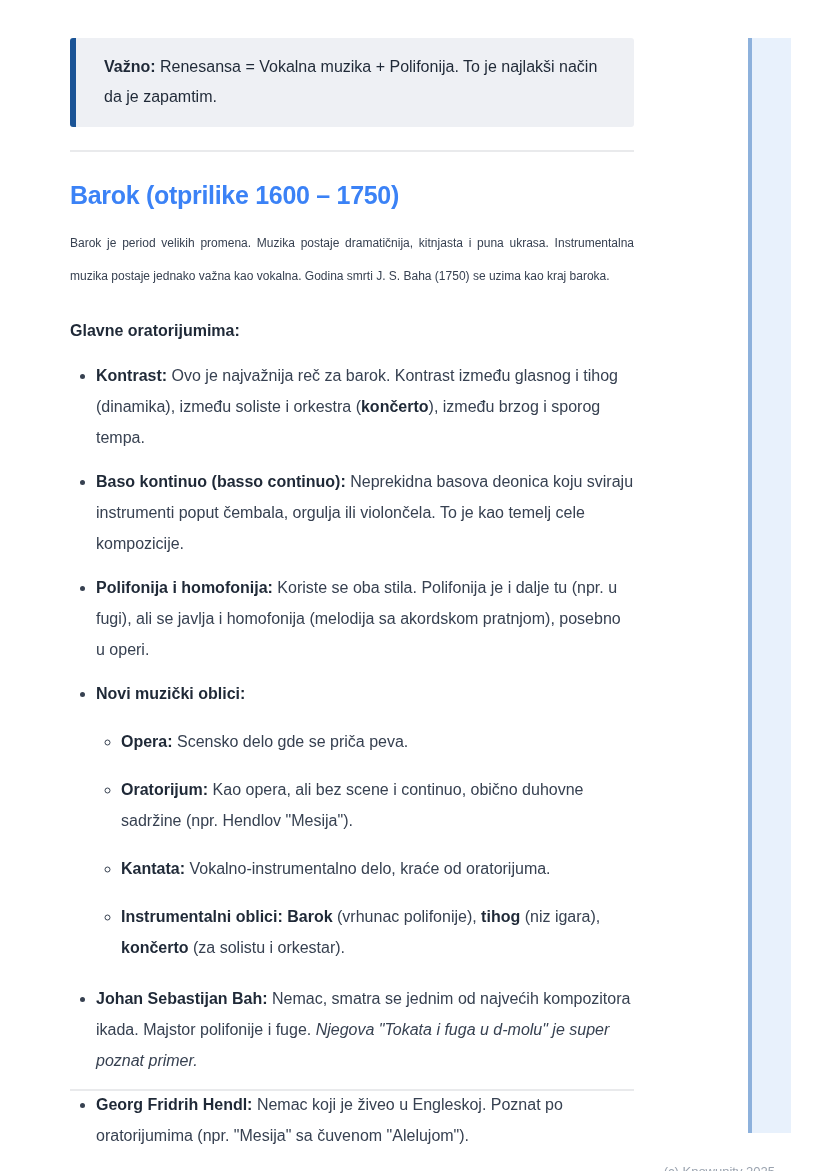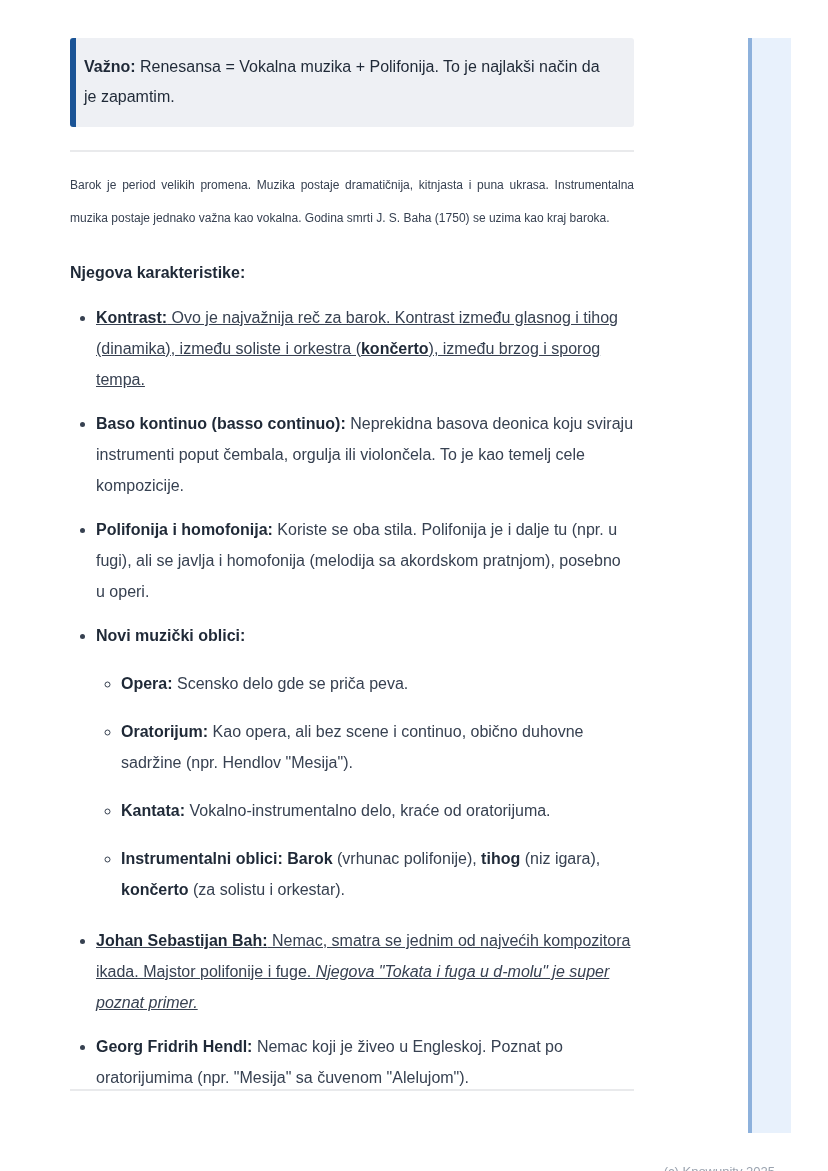--- a/index.html
+++ b/index.html
@@ -17,21 +17,21 @@
     left: 70px;
     top: 0;
     width: 564px;
   }
   .callout {
     margin-top: 38px;
     background: #eef0f4;
     border-left: 6px solid #1b5496;
     border-radius: 3px;
     box-sizing: border-box;
-    padding: 14px 24px 15px 8px;
+    padding: 14px 24px 15px 28px;
   }
   .callout p {
     margin: 0;
     font-size: 16px;
     line-height: 30px;
     color: #1f2937;
   }
   .divider {
     border: none;
     border-top: 2px solid #e9eaec;
@@ -59,21 +59,21 @@
   ul.main-list {
     margin: 20px 0 0 0;
     padding: 0 0 0 26px;
     list-style: disc;
   }
   ul.main-list > li {
     margin-top: 13px;
     font-size: 16px;
     line-height: 31px;
   }
-  ul.main-list > li:first-child { margin-top: 0; text-decoration: underline; }
+  ul.main-list > li:first-child { margin-top: 0; }
   ul.sub-list {
     margin: 8px 0 0 0;
     padding: 0 0 0 25px;
     list-style: circle;
   }
   ul.sub-list > li {
     margin-top: 17px;
     font-size: 16px;
     line-height: 31px;
   }
@@ -112,24 +112,25 @@
 <body>
 
 <div class="content">
 
   <div class="callout">
     <p><strong>Važno:</strong><span> Renesansa = Vokalna muzika + Polifonija. To je najlakši način da je zapamtim.</span></p>
   </div>
 
   <hr class="divider">
 
+  <h1 class="section-heading">Barok (otprilike 1600 – 1750)</h1>
 
   <p class="intro">Barok je period velikih promena. Muzika postaje dramatičnija, kitnjasta i puna ukrasa. Instrumentalna muzika postaje jednako važna kao vokalna. Godina smrti J. S. Baha (1750) se uzima kao kraj baroka.</p>
 
-  <p class="subhead">Njegova karakteristike:</p>
+  <p class="subhead">Glavne oratorijumima:</p>
 
   <ul class="main-list">
     <li><strong>Kontrast:</strong><span> Ovo je najvažnija reč za barok. Kontrast između glasnog i tihog (dinamika), između soliste i orkestra (</span><strong>končerto</strong><span>), između brzog i sporog tempa.</span></li>
     <li><strong>Baso kontinuo (basso continuo):</strong><span> Neprekidna basova deonica koju sviraju instrumenti poput čembala, orgulja ili violončela. To je kao temelj cele kompozicije.</span></li>
     <li><strong>Polifonija i homofonija:</strong><span> Koriste se oba stila. Polifonija je i dalje tu (npr. u fugi), ali se javlja i homofonija (melodija sa akordskom pratnjom), posebno u operi.</span></li>
     <li>
       <span><strong>Novi muzički oblici:</strong></span>
       <ul class="sub-list">
         <li><strong>Opera:</strong><span> Scensko delo gde se priča peva.</span></li>
         <li><strong>Oratorijum:</strong><span> Kao opera, ali bez scene i continuo, obično duhovne sadržine (npr. Hendlov "Mesija").</span></li>

